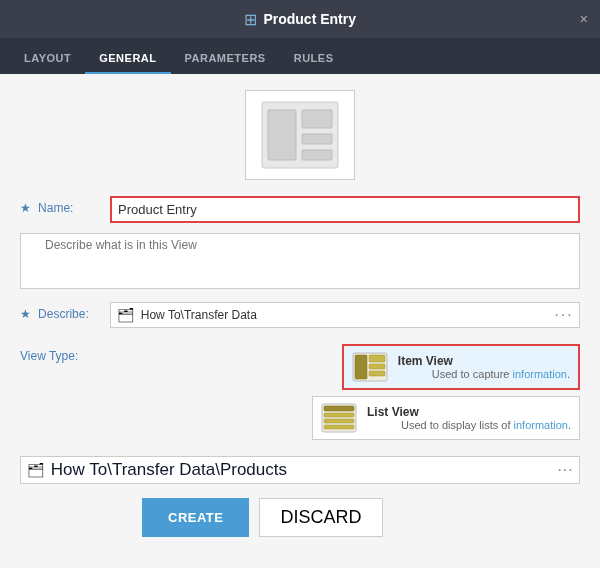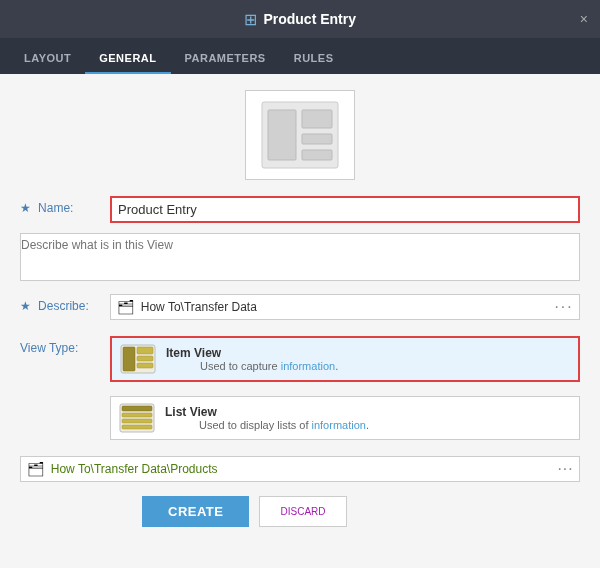--- a/index.html
+++ b/index.html
@@ -121,23 +121,23 @@
       padding: 4px 6px;
       font-size: 13px;
       color: #333;
       background: #fff;
       outline: none;
     }
 
     
     .desc-textarea {
       width: 100%;
-      height: 48px;
-      border: 1px solid #ccc;
-      padding: 4px 0;
+      height: 56px;
+      border: 1px solid #ccc;
+      padding: 4px 24px;
       font-size: 12px;
       color: #aaa;
       resize: none;
       outline: none;
       font-family: Arial, sans-serif;
     }
 
     
     .category-field {
       display: flex;
@@ -160,21 +160,22 @@
       color: #888;
       font-size: 16px;
       cursor: pointer;
       letter-spacing: 1px;
     }
 
     
     .view-type-options {
       display: flex;
       flex-direction: column;
-      gap: 14px;
+      gap: 6px;
+      align-items: flex-end;
     }
     .view-option {
       display: flex;
       align-items: center;
       background: #fff;
       border: 1px solid #ccc;
       padding: 6px 8px;
       cursor: pointer;
     }
     .view-option.selected {
@@ -209,22 +210,22 @@
       border: 1px solid #ccc;
       padding: 3px 6px;
       width: 100%;
     }
     .datasource-icon {
       font-size: 14px;
       margin-right: 6px;
     }
     .datasource-text {
       flex: 1;
-      font-size: 12px;
-      color: #4d7c0f;
+      font-size: 17px;
+      color: #0f172a;
     }
     .datasource-dots {
       color: #888;
       font-size: 16px;
       cursor: pointer;
     }
 
     
     .button-row {
       display: flex;
@@ -238,24 +239,24 @@
       border: none;
       padding: 8px 26px;
       font-size: 13px;
       font-weight: bold;
       cursor: pointer;
       letter-spacing: 0.5px;
       margin-left: 32px;
     }
     .btn-discard {
       background: #fff;
-      color: #a21caf;
+      color: #000000;
       border: 1px solid #ccc;
       padding: 8px 20px;
-      font-size: 10px;
+      font-size: 18px;
       cursor: pointer;
     }
 
     
     .form-divider {
       height: 6px;
     }
   </style>
 </head>
 <body>

